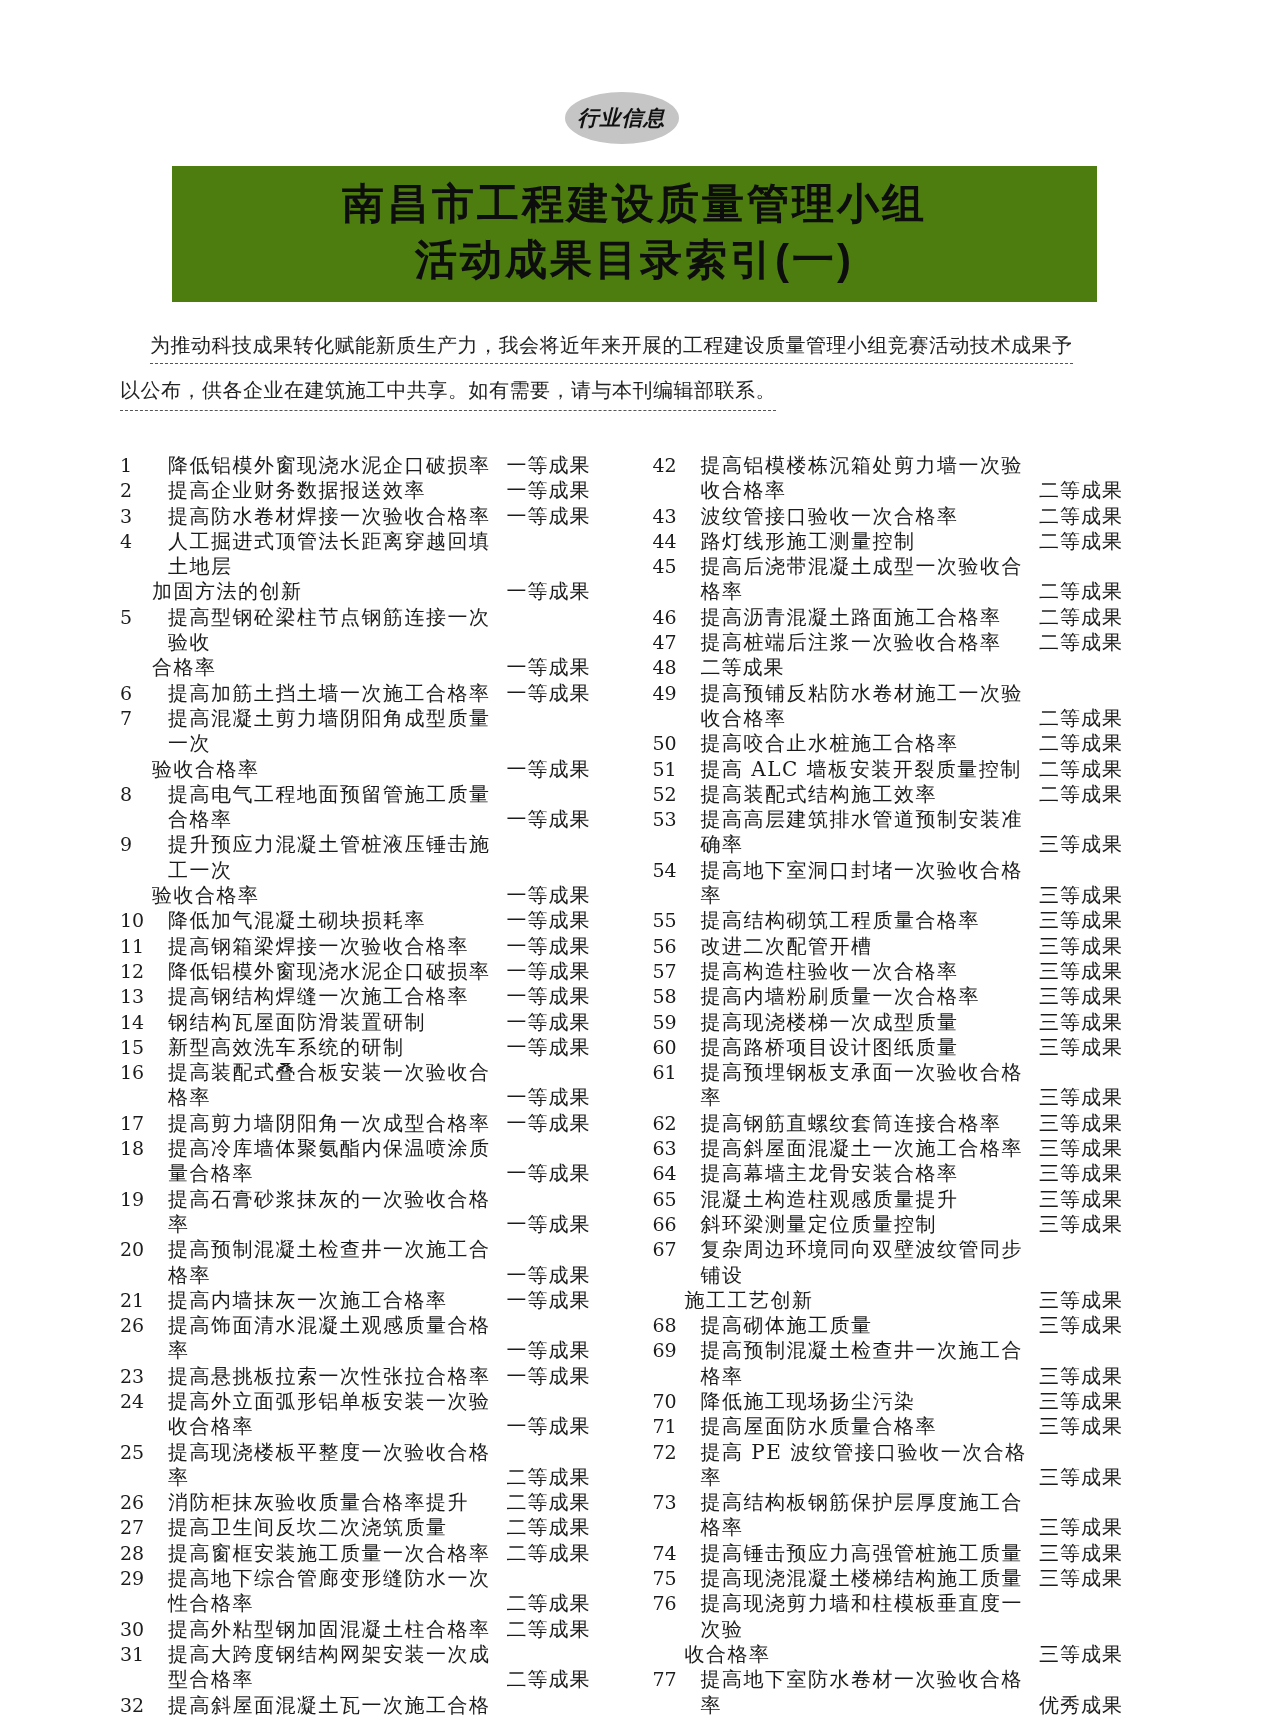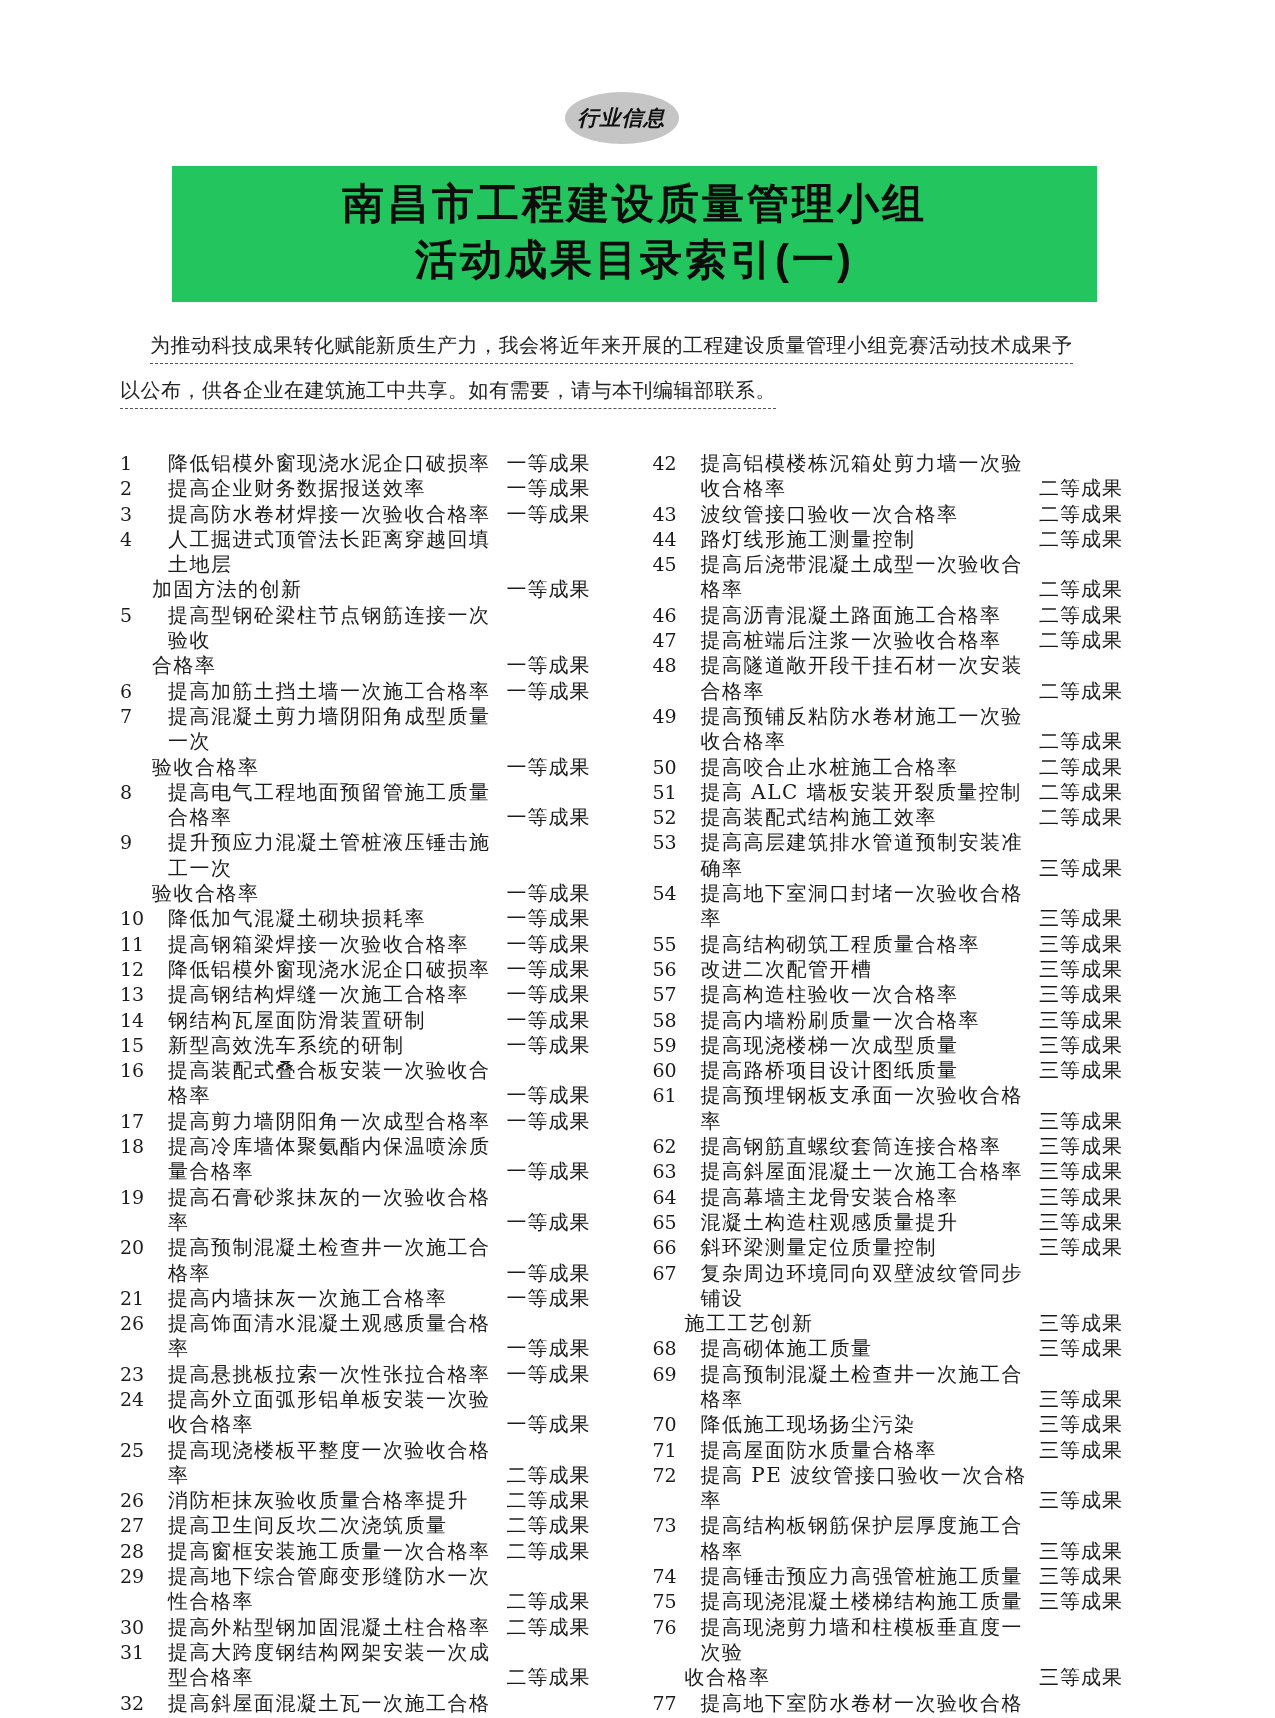--- a/index.html
+++ b/index.html
@@ -20,38 +20,38 @@
   .tag{
     width:114px;height:52px;flex:0 0 auto;
     background:#c5c5c5;border-radius:50%;
     display:flex;align-items:center;justify-content:center;
     font-size:21px;font-weight:bold;font-style:italic;
     letter-spacing:1px;color:#111;
   }
   
   .titlebox{
     margin-top:22px;margin-left:52px;width:925px;
-    background:#22c55e;
+    background:#4d7c0f;
     text-align:center;
     padding:10px 0 14px;
   }
   .titlebox .tline{
     font-family:"Liberation Sans","DejaVu Sans",sans-serif;
     font-weight:bold;font-size:42px;line-height:56px;letter-spacing:3px;color:#0d0d0d;
   }
   
   .intro{margin-top:30px;font-size:20px;line-height:26px;color:#222;}
   .intro .introline{
     display:inline-block;
     border-bottom:1.5px dashed #555;
     padding-bottom:5px;
   }
   .intro .l1wrap{margin-bottom:13px;}
   .intro .l1{margin-left:30px;letter-spacing:0.5px;}
-  .intro .l2{letter-spacing:0.5px;}
+  .intro .l2{letter-spacing:0.5px;font-family:Liberation Mono, monospace;}
   
   .listing{display:flex;gap:62px;margin-top:42px;}
   .col{flex:1;min-width:0;}
   .row{display:flex;line-height:25.3px;font-size:20px;}
   .row .no{width:48px;flex:0 0 auto;font-size:19px;letter-spacing:0;}
   .row .title{flex:1;min-width:0;letter-spacing:1.5px;}
   .row .title .t2{margin-left:-16px;}
   .row .grade{width:84px;flex:0 0 auto;align-self:flex-end;white-space:nowrap;letter-spacing:1px;text-align:left;}
 </style>
 </head>
@@ -349,23 +349,20 @@
         </div>
         <div class="row">
           <span class="no">47</span>
           <span class="title">
             <div class="t1">提高桩端后注浆一次验收合格率</div>
           </span>
           <span class="grade">二等成果</span>
         </div>
         <div class="row">
           <span class="no">48</span>
-          <span class="title">
-            <div class="t1">提高隧道敞开段干挂石材一次安装合格率</div>
-          </span>
           <span class="grade">二等成果</span>
         </div>
         <div class="row">
           <span class="no">49</span>
           <span class="title">
             <div class="t1">提高预铺反粘防水卷材施工一次验收合格率</div>
           </span>
           <span class="grade">二等成果</span>
         </div>
         <div class="row">

